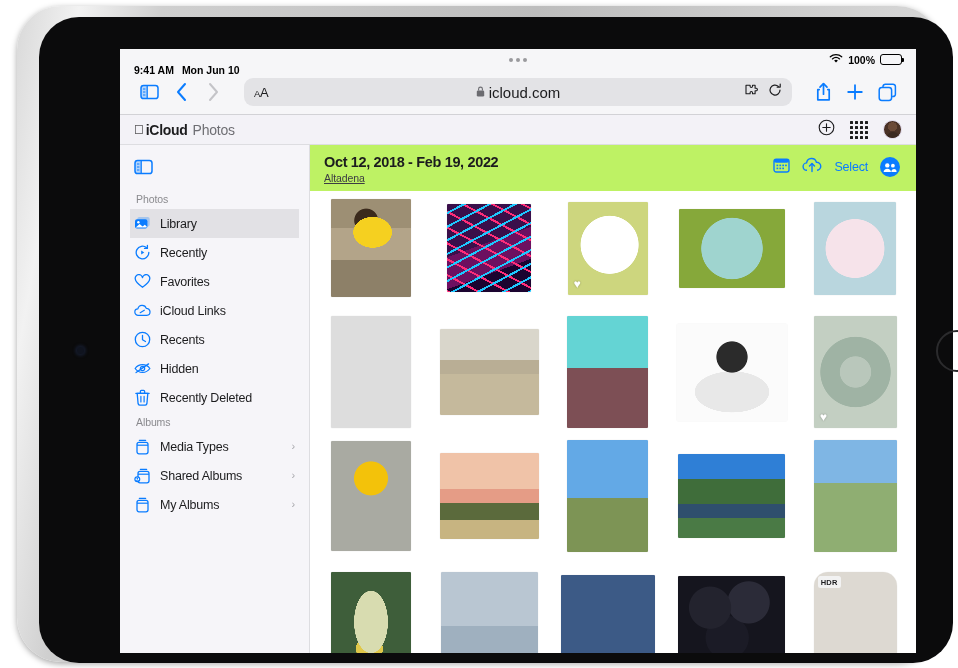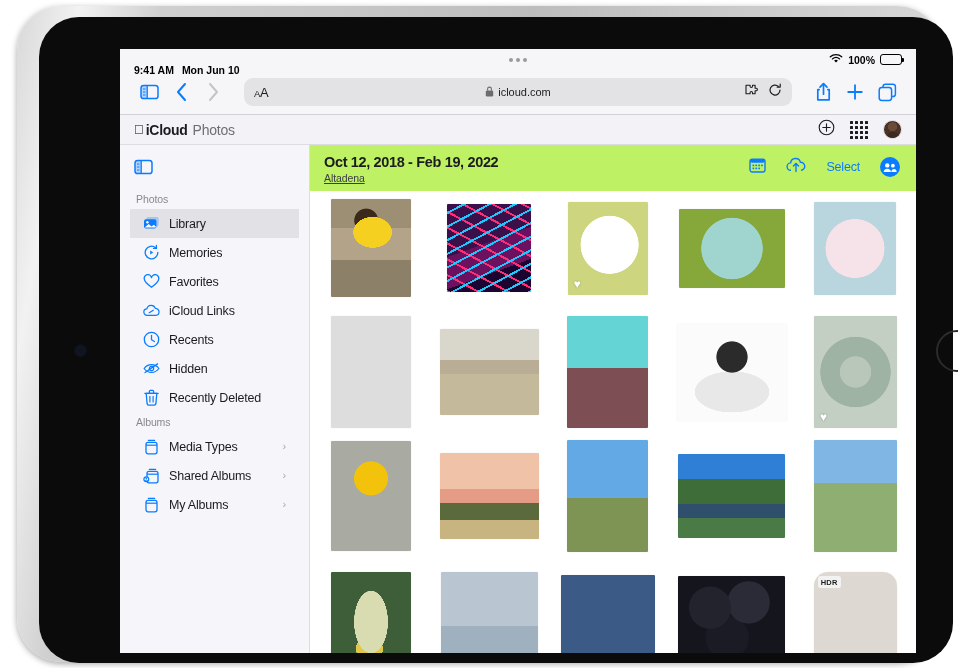--- a/index.html
+++ b/index.html
@@ -97,21 +97,21 @@
     padding: 0 10px;
     position: relative;
   }
   #aa-text { font-size: 13px; color: #1c1c1e; letter-spacing: -.3px; }
   #aa-text small { font-size: 9.5px; }
   #url-center {
     position: absolute; left:0; right:0;
     display:flex; align-items:center; justify-content:center; gap:4px;
     pointer-events:none;
   }
-  #url-text { font-size: 11px; color: #1c1c1e; }
+  #url-text { font-size: 15px; color: #1c1c1e; }
   #url-right { margin-left:auto; display:flex; align-items:center; gap:9px; }
 
   
   #icloud-bar {
     height: 30px;
     background: #f3f2f7;
     border-bottom: 1px solid #dddde1;
     display: flex; align-items: center;
     padding: 0 14px;
   }
@@ -144,40 +144,40 @@
     overflow: hidden;
   }
   #sidebar-toggle { width:26px; height:24px; display:flex; align-items:center; color:#0a7cff; margin: 2px 0 10px 4px;}
   .sb-section {
     font-size: 10.5px; color:#8a8a8e; font-weight:400;
     padding: 4px 0 4px 6px;
     letter-spacing: -.1px;
   }
   .sb-item {
     display:flex; align-items:center; gap:9px;
-    height: 29px; padding: 0 13px;
+    height: 29px; padding: 0 4px;
     border-radius: 0;
     font-size: 12.5px; color:#1c1c1e;
     letter-spacing: -.2px;
   }
   .sb-item.active { background:#e2e1e5; }
   .sb-ico { width:17px; height:17px; flex:0 0 17px; display:flex; align-items:center; justify-content:center; color:#0a7cff; }
   .sb-chev { margin-left:auto; color:#a8a8ad; font-size:11px; line-height:1; }
 
   
   #content { flex:1 1 auto; background:#fff; display:flex; flex-direction:column; overflow:hidden; }
   #content-header {
     padding: 9px 16px 7px 14px;
     display:flex; align-items:flex-start;
     background:#bef264;
   }
   #header-titles { display:flex; flex-direction:column; gap:2px; }
   #date-range { font-size: 14.5px; font-weight:700; color:#1c1c1e; letter-spacing:-.35px; }
   #place-name { font-size: 10.5px; font-weight:400; color:#3c3c43; letter-spacing:-.1px;text-decoration:underline; }
-  #header-actions { margin-left:auto; display:flex; align-items:center; gap:20px; padding-top:3px;justify-content:flex-end; }
+  #header-actions { margin-left:auto; display:flex; align-items:center; gap:12px; padding-top:3px;justify-content:flex-end; }
   #select-link { font-size:12.5px; color:#0a7cff; letter-spacing:-.2px; }
   #shared-badge {
     width:20px; height:20px; border-radius:50%;
     background:#0a7cff; display:flex; align-items:center; justify-content:center;
     color:#fff;
   }
 
   #photo-grid {
     flex:1 1 auto;
     padding: 4px 14px 0 14px;
@@ -455,21 +455,21 @@
           </div>
 
           <div class="sb-item">
             <span class="sb-ico">
               <svg width="17" height="17" viewBox="0 0 17 17">
                   <path d="M14.8 8.5a6.3 6.3 0 1 1-2.2-4.8" stroke="#0a7cff" stroke-width="1.3" fill="none" stroke-linecap="round"></path>
                   <path d="M13.4 1.5v2.9h-2.9" stroke="#0a7cff" stroke-width="1.3" fill="none" stroke-linecap="round" stroke-linejoin="round"></path>
                   <path d="M7.2 6.4 10.3 8.5 7.2 10.6z" fill="#0a7cff"></path>
                 </svg>
             </span>
-            <span>Memories</span>
+            <span>Recently</span>
           </div>
 
           <div class="sb-item">
             <span class="sb-ico">
               <svg width="17" height="15" viewBox="0 0 17 15">
                   <path d="M8.5 13.3C4.4 10.4 1.3 8 1.3 5.1A3.6 3.6 0 0 1 8.5 3.5 3.6 3.6 0 0 1 15.7 5.1c0 2.9-3.1 5.3-7.2 8.2z" stroke="#0a7cff" stroke-width="1.3" fill="none" stroke-linejoin="round"></path>
                 </svg>
             </span>
             <span>Favorites</span>
           </div>

